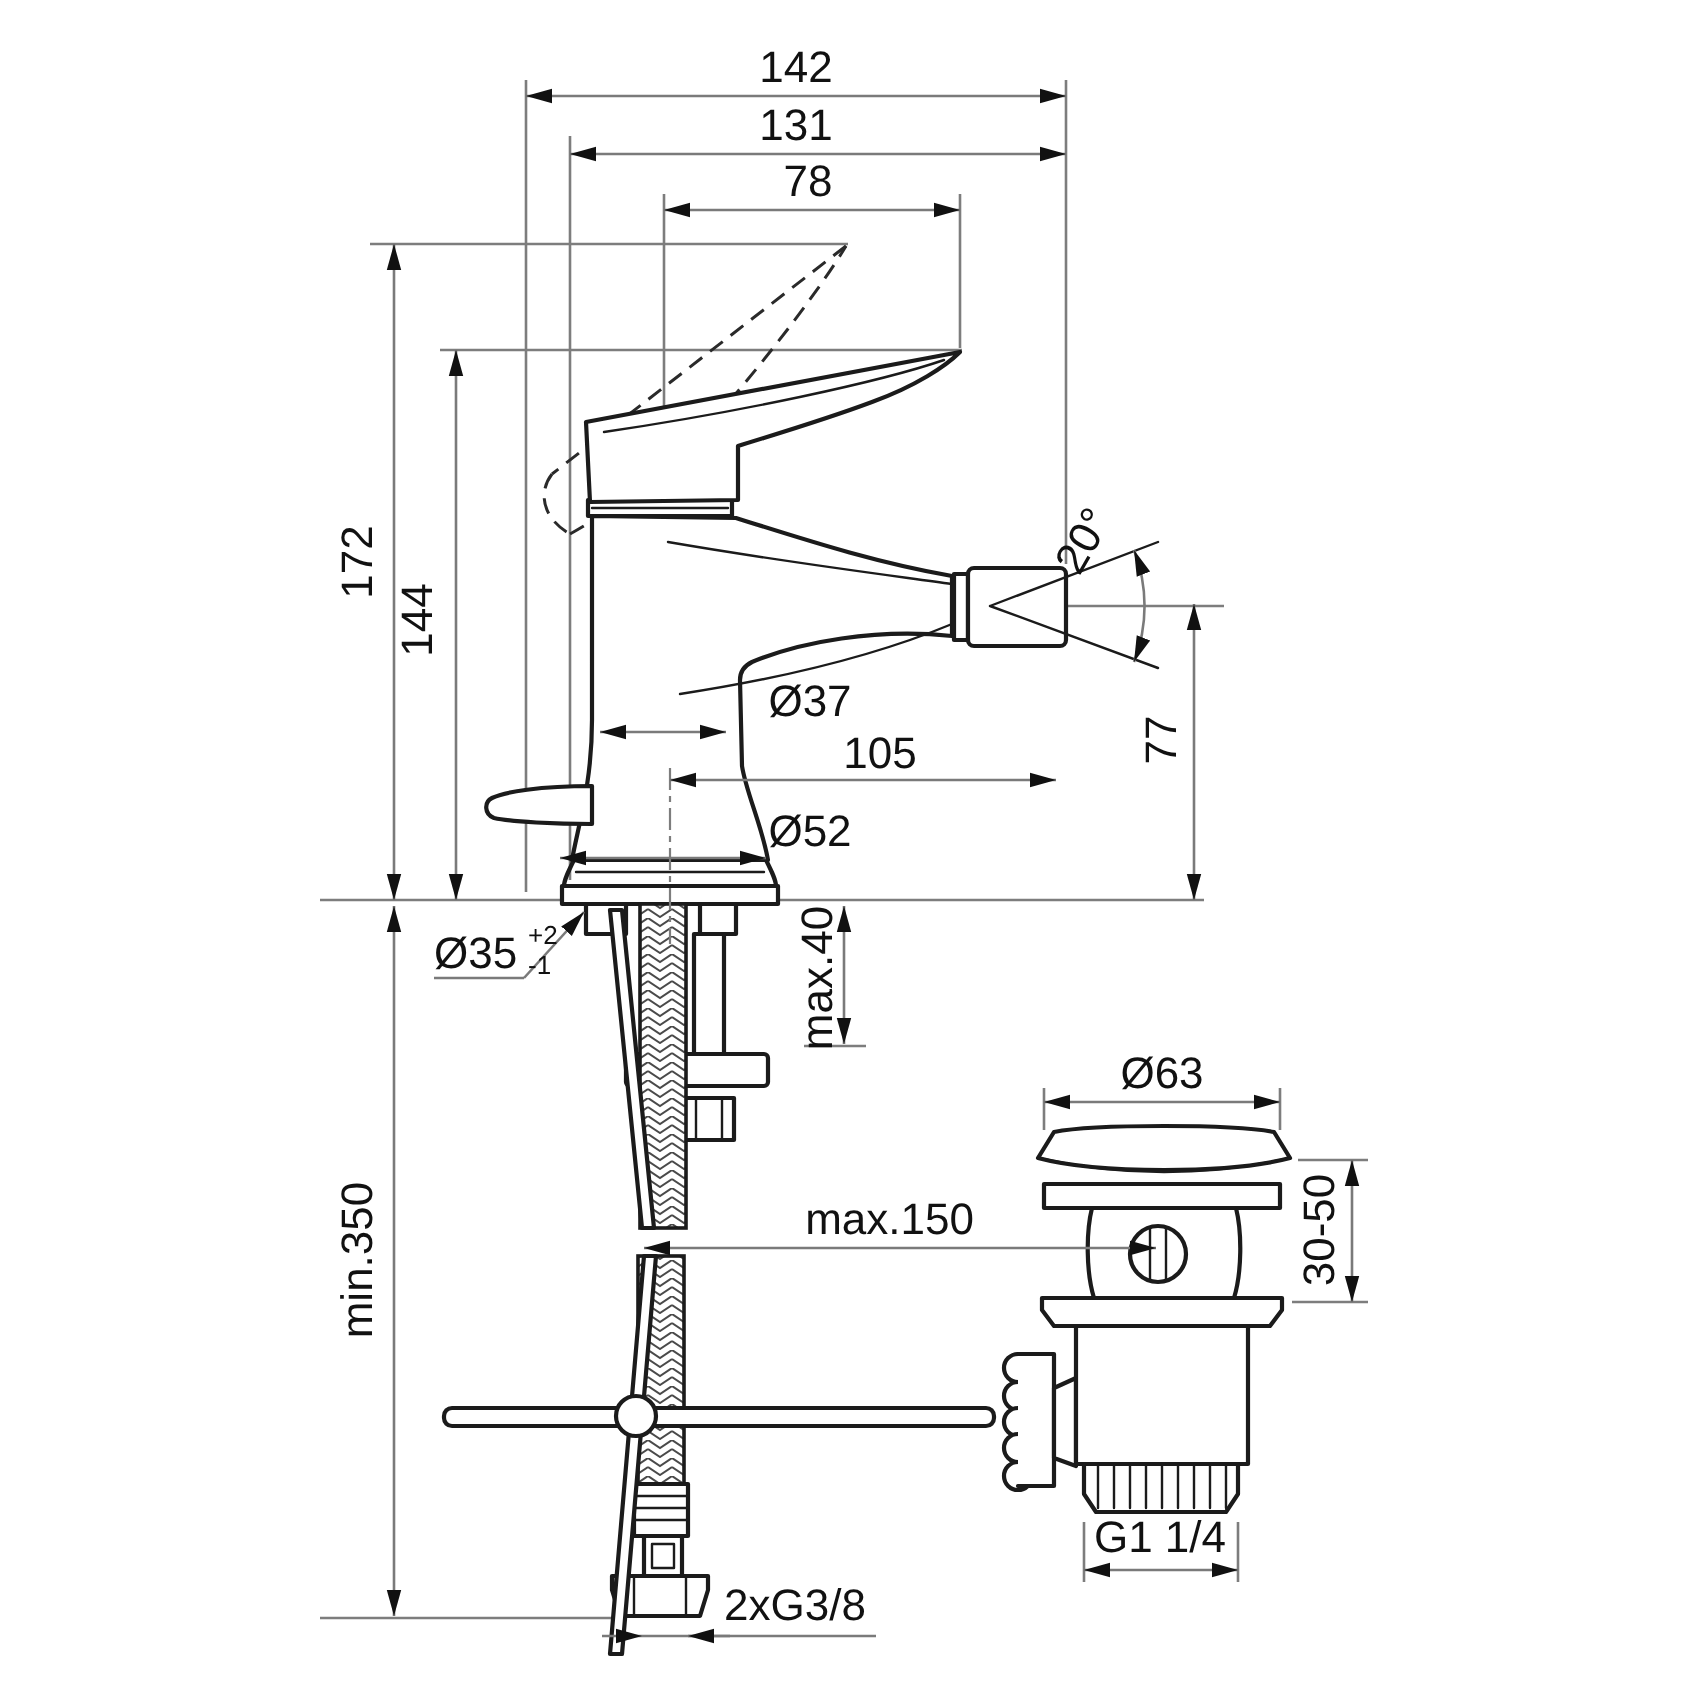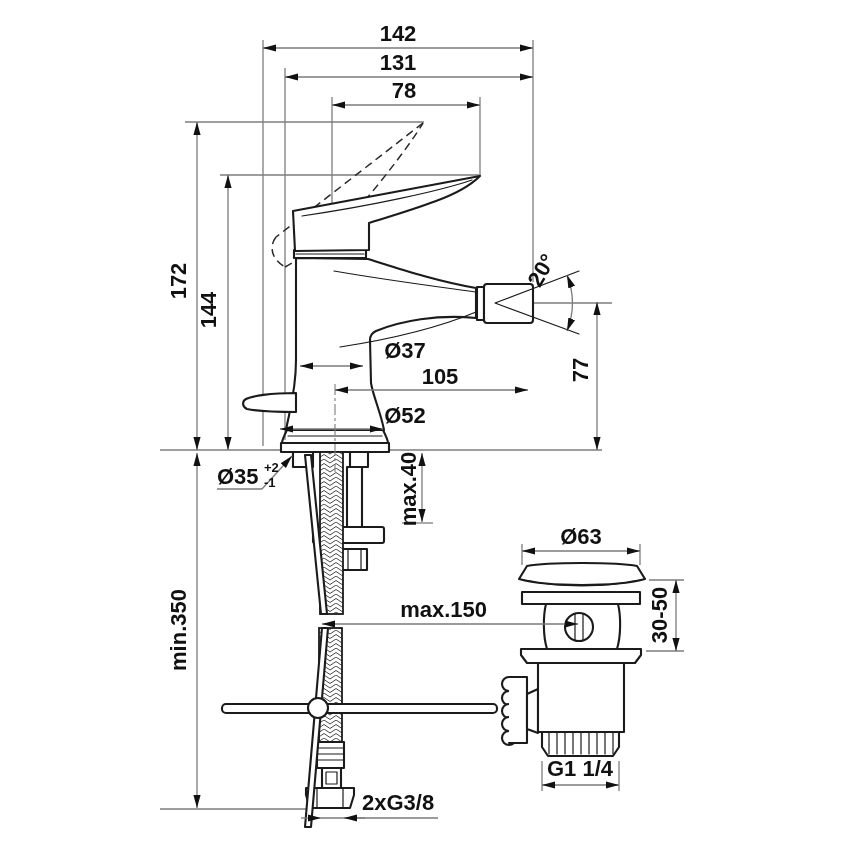--- a/index.html
+++ b/index.html
@@ -1,16 +1,16 @@
 <!DOCTYPE html>
 <html><head>
 <meta charset="utf-8">
 <style>
   html,body{margin:0;padding:0;background:#ffffff;}
-  .stage{width:850px;height:850px;background:#ffffff;position:relative;margin:0 auto;font-weight:bold;}
+  .stage{width:850px;height:850px;background:#ffffff;position:relative;margin:0 auto;}
   svg{display:block;}
   .ext{stroke:#7d7d7d;stroke-width:1.3;fill:none;}
   .cl{stroke:#7d7d7d;stroke-width:1.1;fill:none;stroke-dasharray:11 3 3 3;}
   .dim{stroke:#7a7a7a;stroke-width:1.3;fill:none;}
   .obj{stroke:#1b1b1b;stroke-width:2.1;fill:none;stroke-linejoin:round;stroke-linecap:round;}
   .objf{stroke:#1b1b1b;stroke-width:2.1;fill:#ffffff;stroke-linejoin:round;}
   .objt{stroke:#1b1b1b;stroke-width:1.2;fill:none;stroke-linejoin:round;stroke-linecap:round;}
   .dash{stroke:#2a2a2a;stroke-width:1.5;fill:none;stroke-dasharray:8 5;stroke-linejoin:round;}
   .braid{stroke:#1b1b1b;stroke-width:1.8;}
   text{font-family:"Liberation Sans","DejaVu Sans",sans-serif;fill:#111;font-size:22px;}

